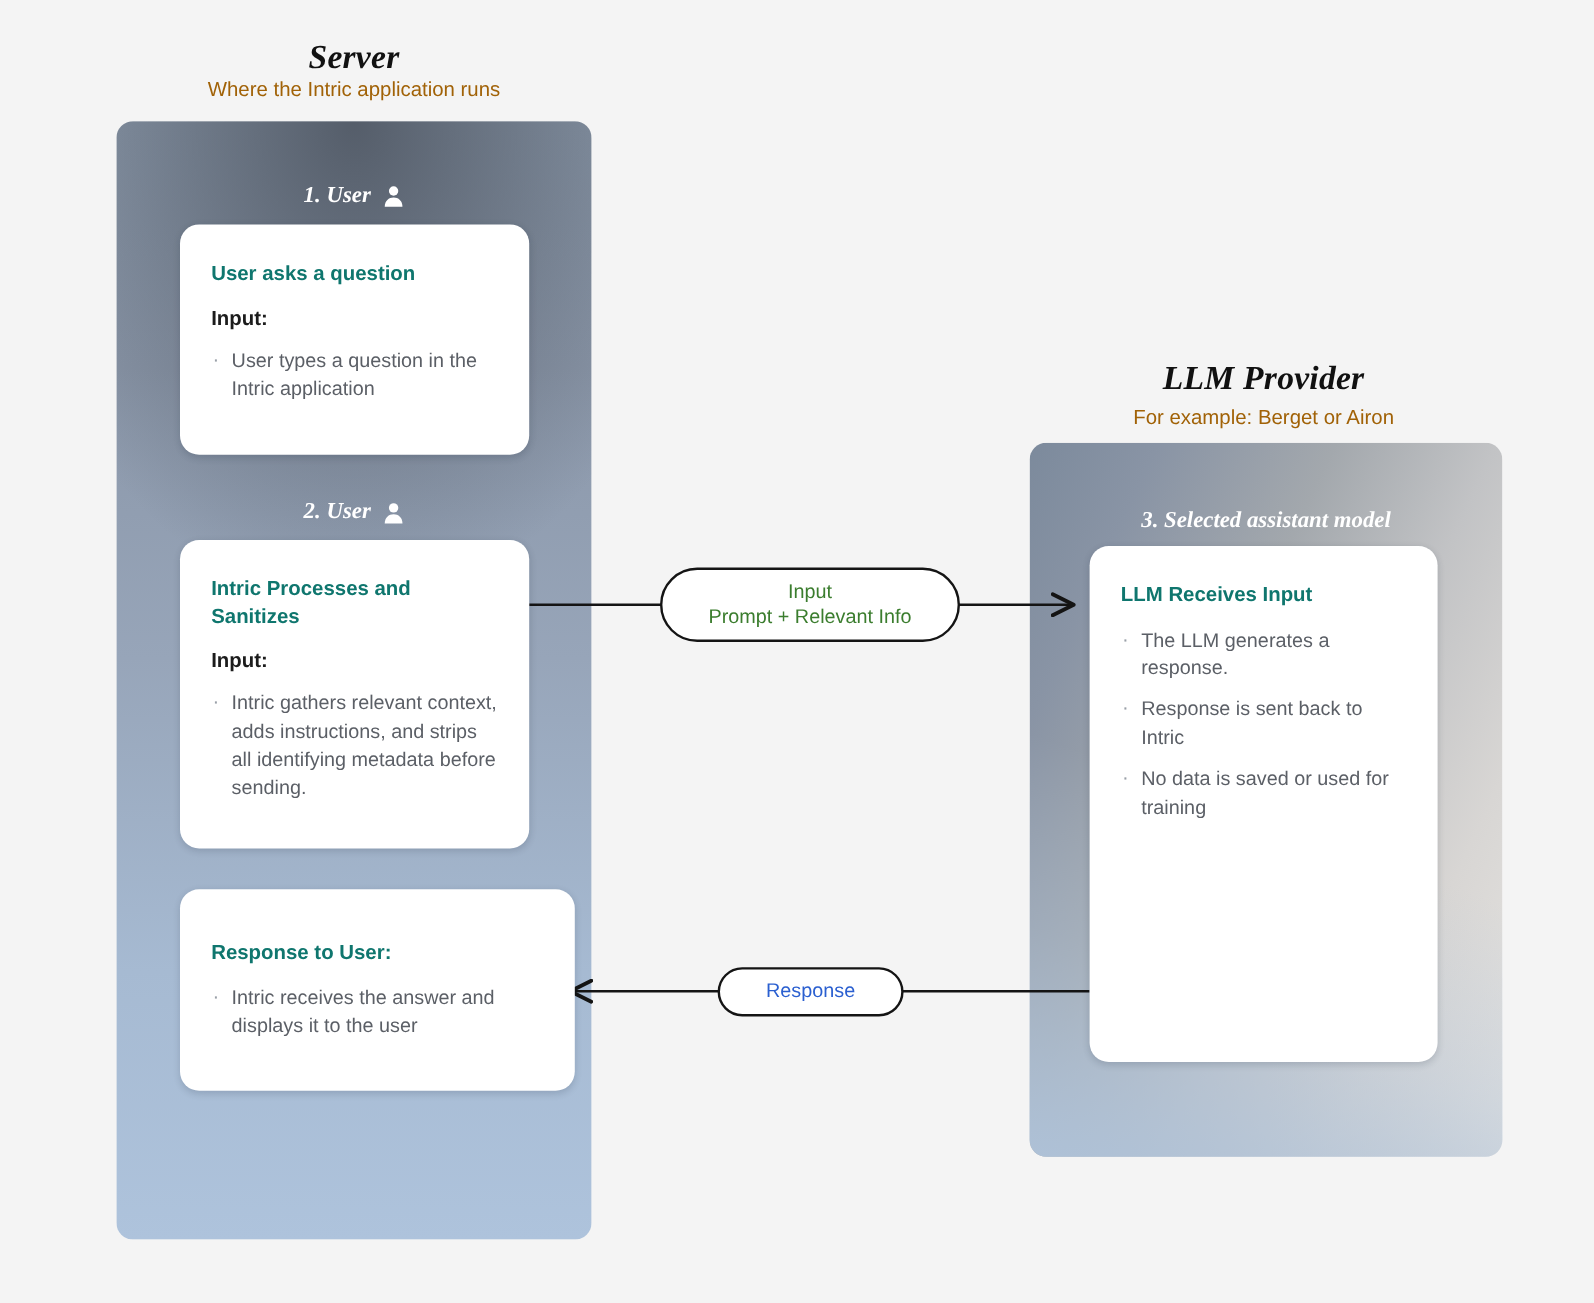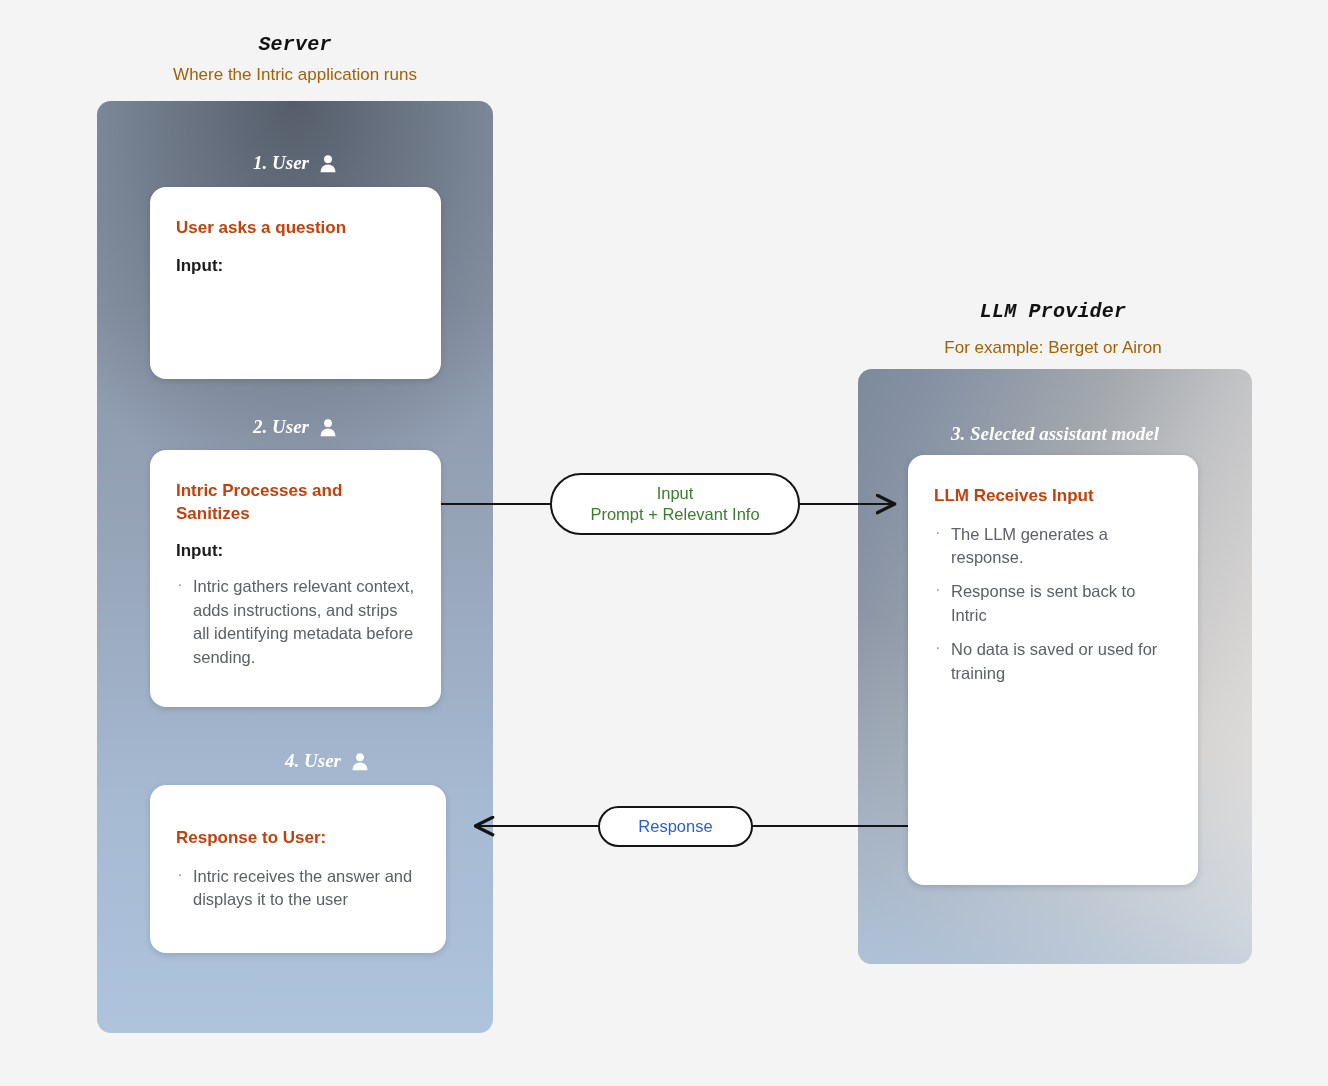--- a/index.html
+++ b/index.html
@@ -12,24 +12,24 @@
     position: relative;
     overflow: hidden;
   }
 
   .canvas { position: absolute; inset: 0; }
 
   
   .group-title {
     position: absolute;
     text-align: center;
-    font-family: Liberation Mono, monospace;
+    font-family: Liberation Serif, serif;
     font-style: italic;
     font-weight: 700;
-    font-size: 20px;
+    font-size: 28px;
     color: #111111;
     letter-spacing: 0.2px;
     white-space: nowrap;
   }
   .group-sub {
     position: absolute;
     text-align: center;
     font-family: "Liberation Sans", sans-serif;
     font-size: 17px;
     color: #a16207;
@@ -84,21 +84,21 @@
     position: absolute;
     background: #ffffff;
     border-radius: 16px;
     box-shadow: 0 2px 6px rgba(20,30,50,0.16);
     padding: 30px 26px;
     z-index: 2;
   }
   .card-title {
     font-size: 17px;
     font-weight: 700;
-    color: #c2410c;
+    color: #0f766e;
     line-height: 1.33;
     margin-bottom: 15px;
   }
   .card-sub {
     font-size: 17px;
     font-weight: 700;
     color: #1c1c1c;
     line-height: 1.3;
     margin-bottom: 13px;
   }
@@ -163,20 +163,23 @@
       <svg width="18" height="19" viewBox="0 0 18 19" aria-hidden="true">
         <circle cx="9" cy="5.2" r="3.9" fill="#ffffff"></circle>
         <path d="M1.6 18.2 C1.6 13.3 5.0 10.5 9 10.5 C13 10.5 16.4 13.3 16.4 18.2 Z" fill="#ffffff"></path>
       </svg>
     </span>
   </div>
 
   <div class="card" style="left:150px; top:187px; width:291px; height:192px;">
     <div class="card-title">User asks a question</div>
     <div class="card-sub">Input:</div>
+    <ul class="bullets">
+      <li>User types a question in the Intric application</li>
+    </ul>
   </div>
 
   <div class="step-label" style="left:97px; top:416px; width:396px;">
     <span>2. User</span>
     <span class="glyph">
       <svg width="18" height="19" viewBox="0 0 18 19" aria-hidden="true">
         <circle cx="9" cy="5.2" r="3.9" fill="#ffffff"></circle>
         <path d="M1.6 18.2 C1.6 13.3 5.0 10.5 9 10.5 C13 10.5 16.4 13.3 16.4 18.2 Z" fill="#ffffff"></path>
       </svg>
     </span>
@@ -193,21 +196,21 @@
   <div class="step-label" style="left:97px; top:750px; width:460px;">
     <span>4. User</span>
     <span class="glyph">
       <svg width="18" height="19" viewBox="0 0 18 19" aria-hidden="true">
         <circle cx="9" cy="5.2" r="3.9" fill="#ffffff"></circle>
         <path d="M1.6 18.2 C1.6 13.3 5.0 10.5 9 10.5 C13 10.5 16.4 13.3 16.4 18.2 Z" fill="#ffffff"></path>
       </svg>
     </span>
   </div>
 
-  <div class="card" style="left:150px; top:785px; width:296px; height:168px; padding-top:42px;">
+  <div class="card" style="left:150px; top:741px; width:329px; height:168px; padding-top:42px;">
     <div class="card-title">Response to User:</div>
     <ul class="bullets">
       <li>Intric receives the answer and displays it to the user</li>
     </ul>
   </div>
 
   <div class="group-title" style="left:855px; top:300px; width:396px;">LLM Provider</div>
   <div class="group-sub" style="left:855px; top:338px; width:396px;">For example: Berget or Airon</div>
 
   <div class="panel" id="llm-panel"></div>

